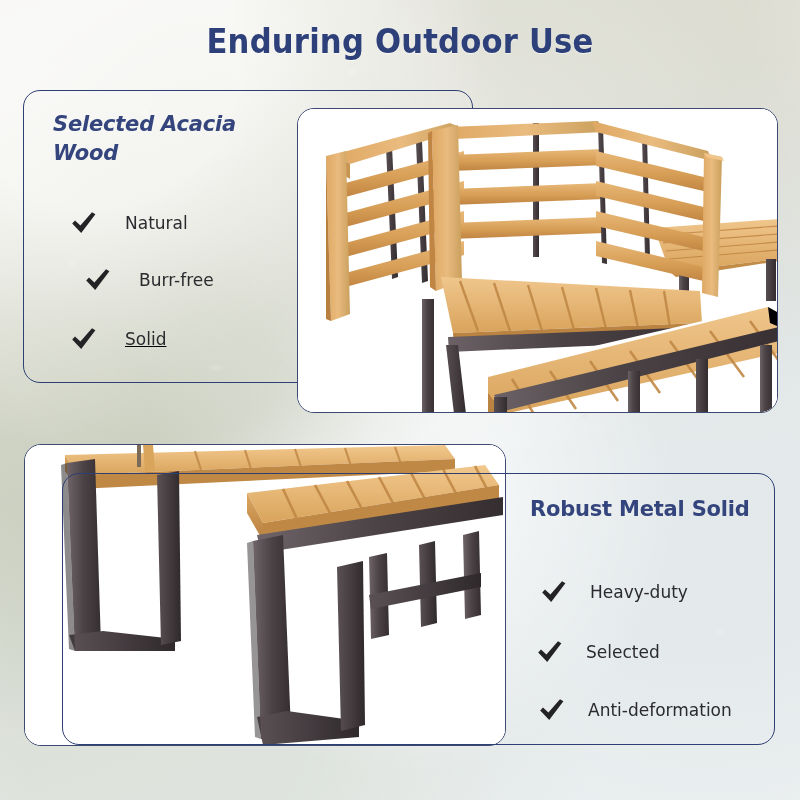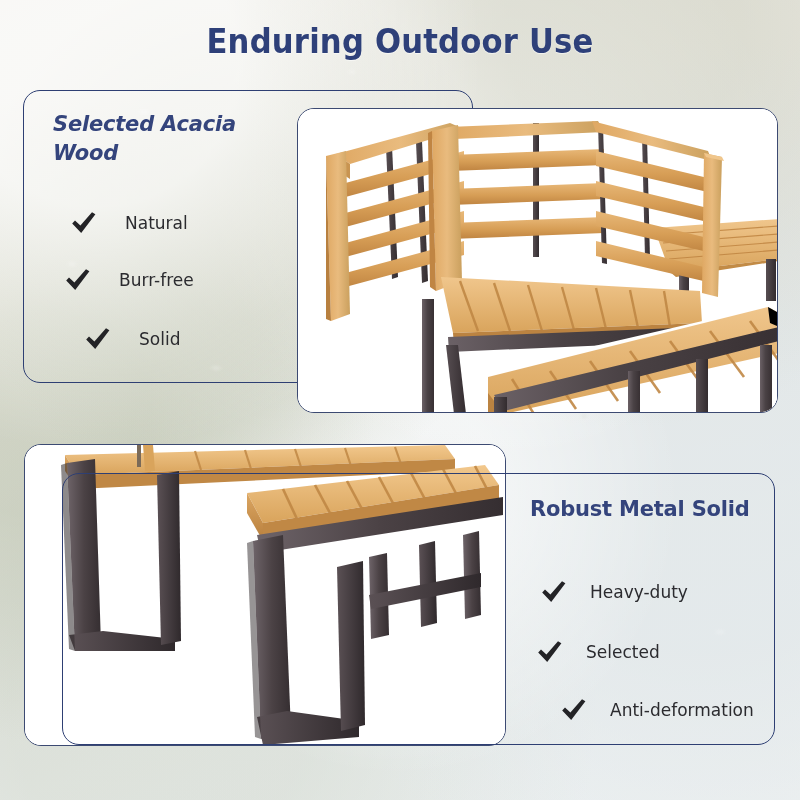--- a/index.html
+++ b/index.html
@@ -106,30 +106,30 @@
     display: block;
   }
   .feature-label {
     font-family: "DejaVu Sans", sans-serif;
     font-size: 17px;
     color: #2b2b2f;
     white-space: nowrap;
   }
   
   #wood-row-0 { left: 70px; top: 210px; }
-  #wood-row-1 { left: 64px; top: 267px; }
-  #wood-row-2 { left: 84px; top: 326px; }
+  #wood-row-1 { left: 84px; top: 267px; }
+  #wood-row-2 { left: 70px; top: 326px; text-decoration: underline; }
   #wood-row-0 .feature-label,
   #wood-row-1 .feature-label,
   #wood-row-2 .feature-label { margin-left: 27px; }
 
   
   #metal-row-0 { left: 540px; top: 579px; }
   #metal-row-1 { left: 536px; top: 639px; }
-  #metal-row-2 { left: 560px; top: 697px; }
+  #metal-row-2 { left: 538px; top: 697px; }
   #metal-row-0 .feature-label,
   #metal-row-1 .feature-label,
   #metal-row-2 .feature-label { margin-left: 22px; }
 
   svg { display: block; }
 </style>
 </head>
 <body>
 
 <div id="bg-texture"></div>

